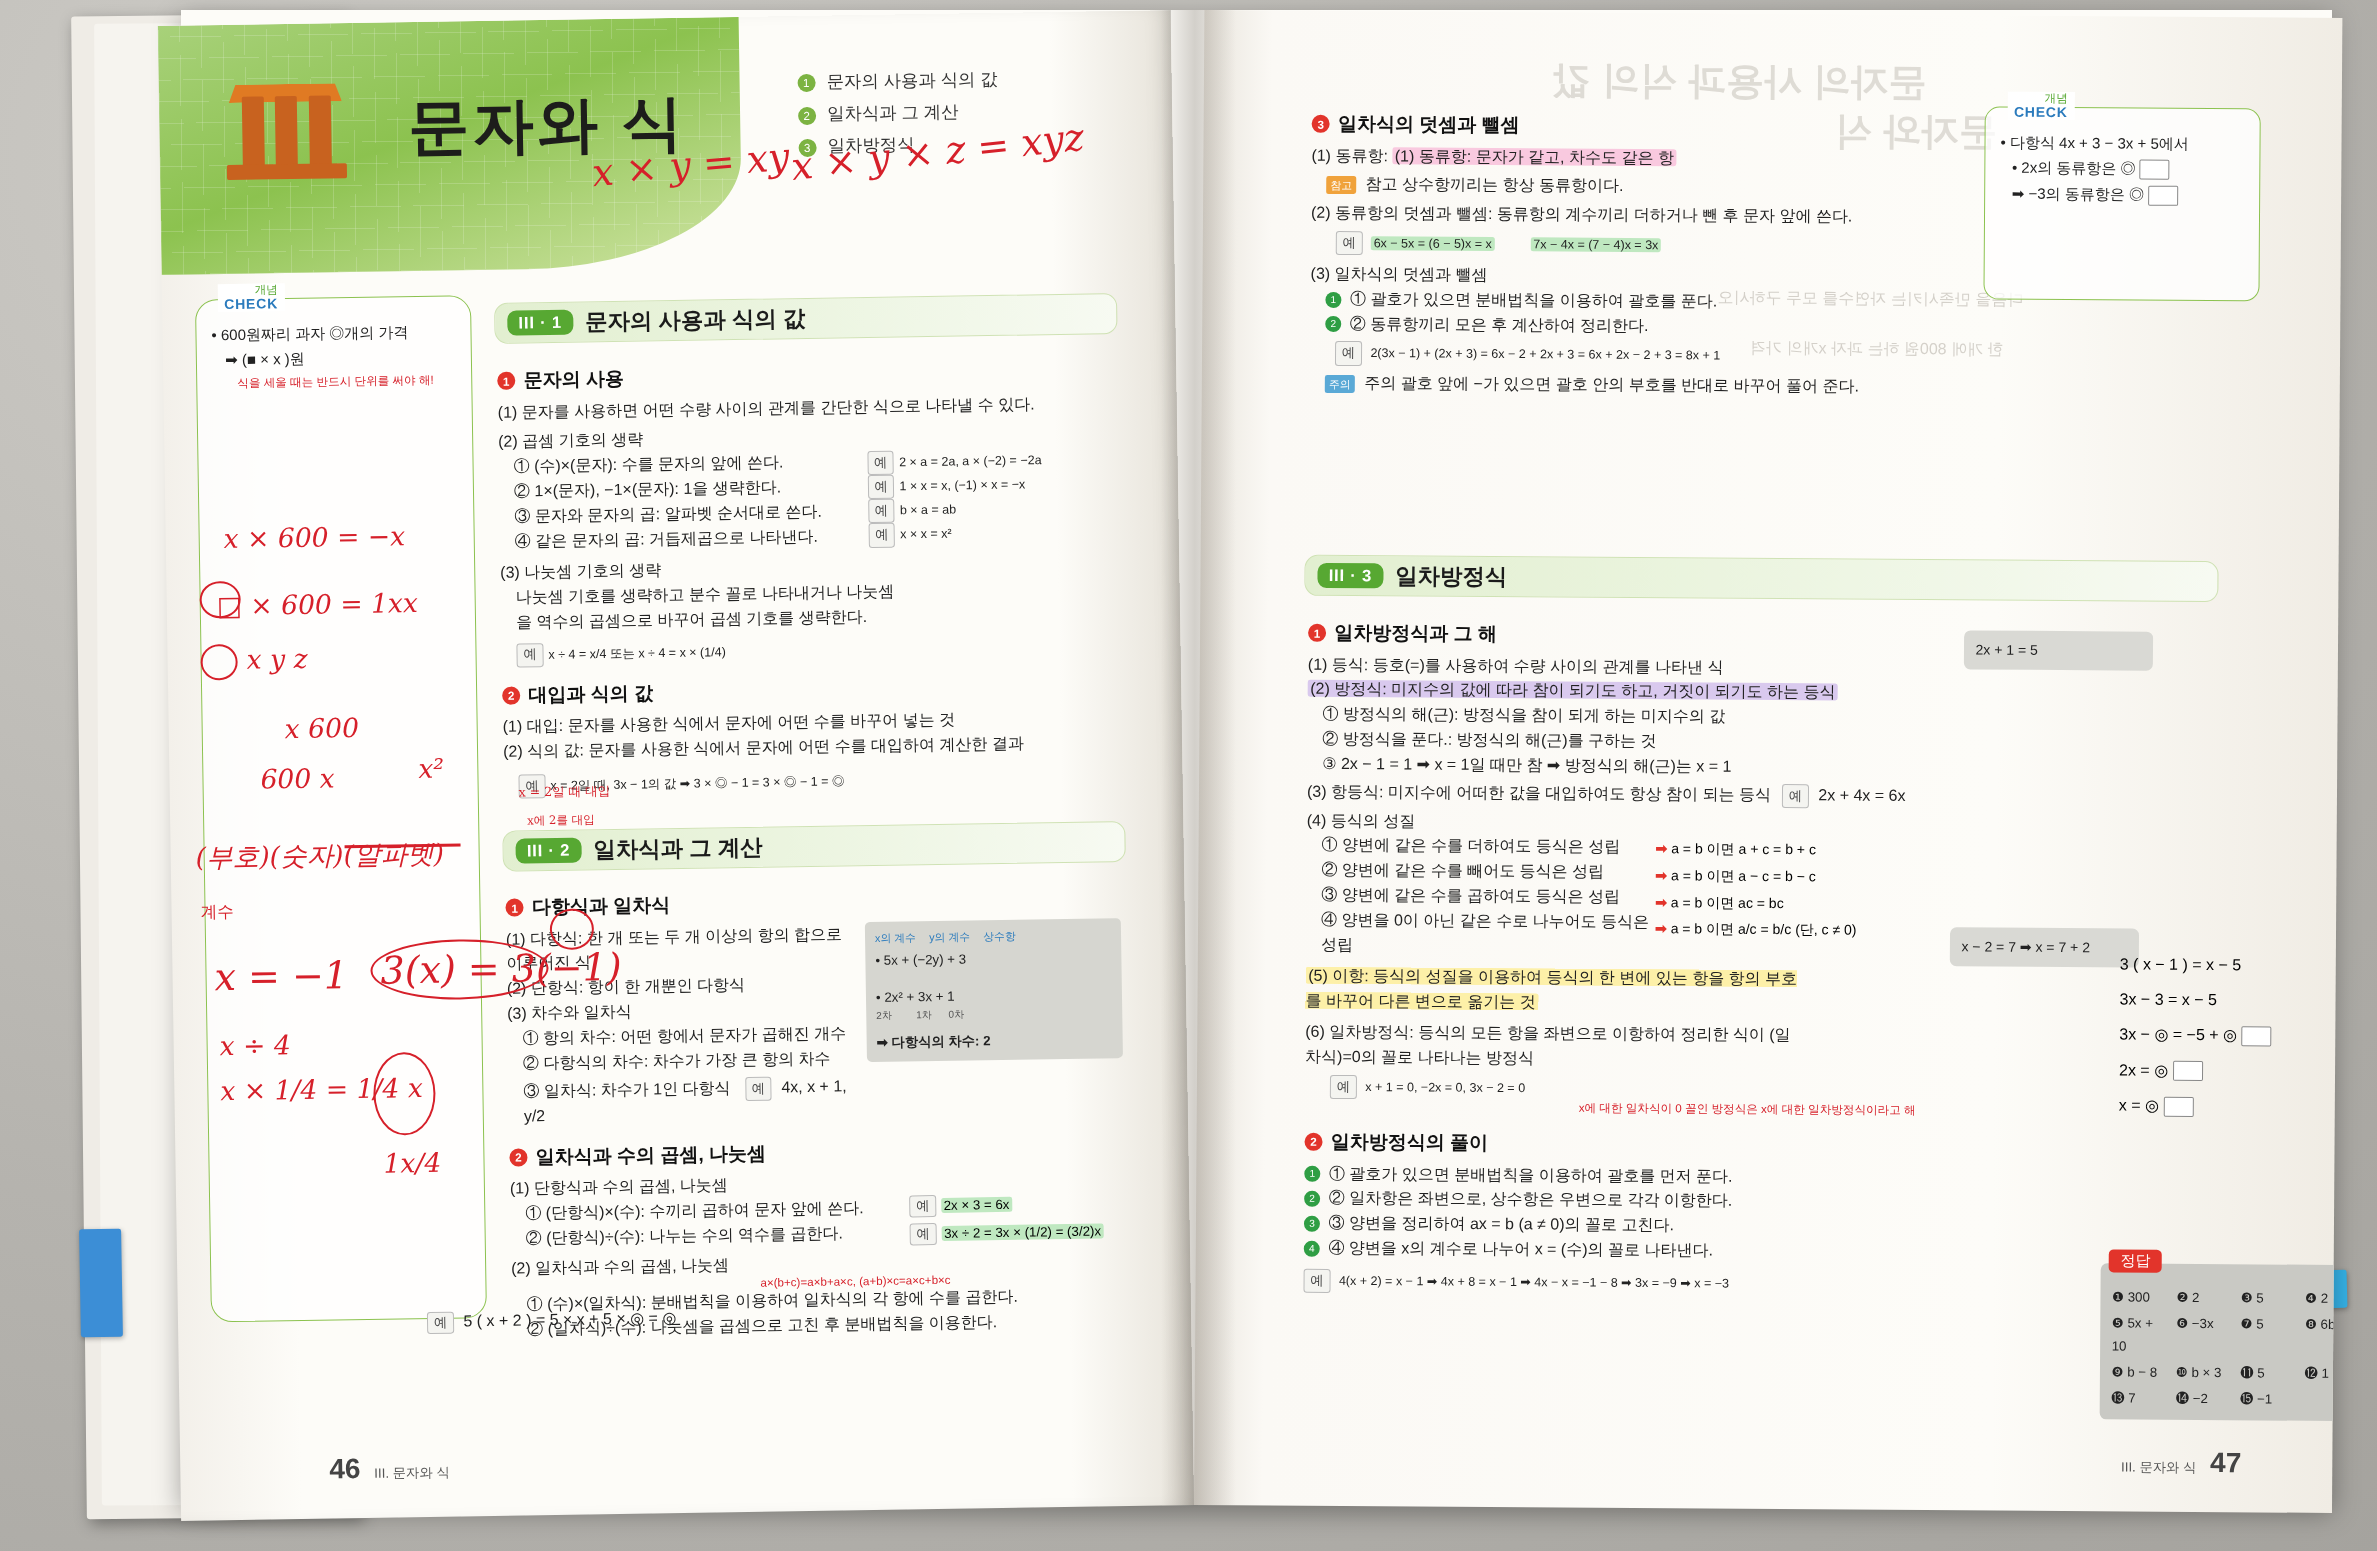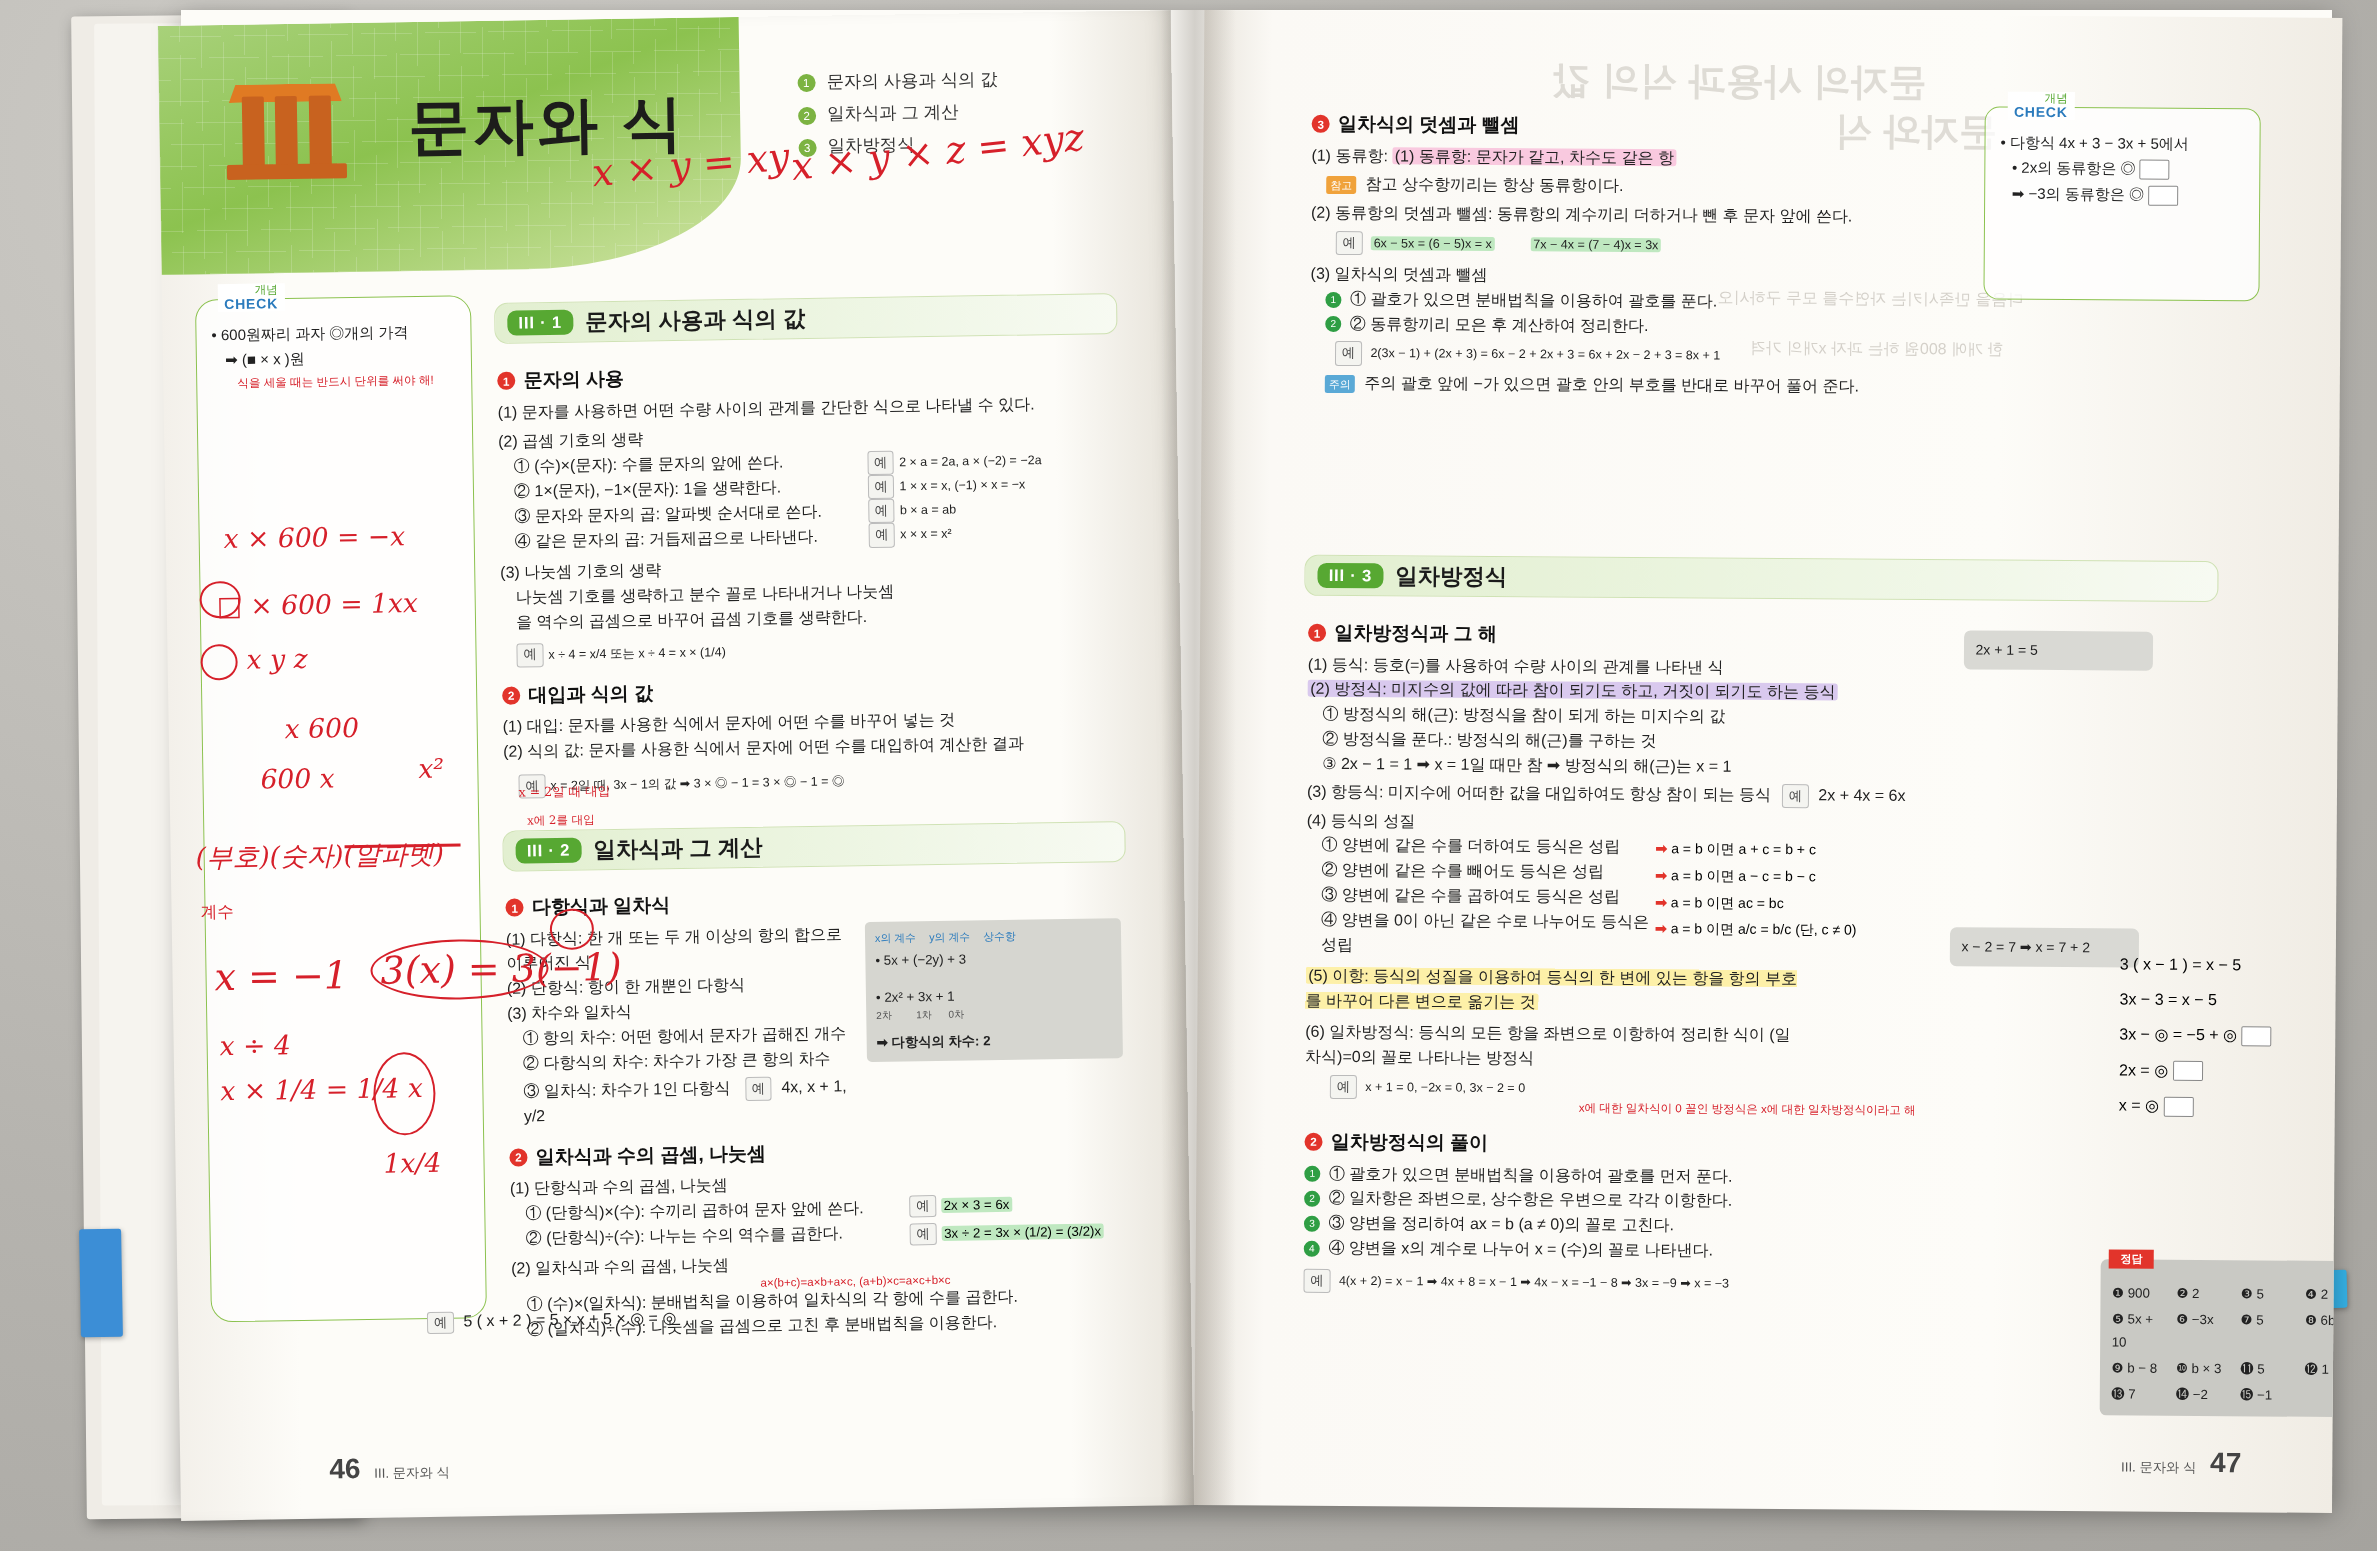--- a/index.html
+++ b/index.html
@@ -203,22 +203,22 @@
   .gray-box {
     background: #d9d9d4; border-radius: 6.6px; padding: 8.3px 11.6px;
     font-size: 14px; color: #222; line-height: 1.6;
   }
   .answer-box {
     background: #c9c9c4; border-radius: 6.6px; padding: 23px 11.6px 10px 11.6px;
     font-size: 13.3px; color: #222; line-height: 1.7;
   }
   .answer-tab {
     position: absolute; top: -11.6px; left: 15px;
-    background: #e2342b; color: #fff; font-size: 11px; font-weight: bold;
-    border-radius: 0; padding: 1.7px 11.6px;
+    background: #e2342b; color: #fff; font-size: 15px; font-weight: normal;
+    border-radius: 5px; padding: 1.7px 11.6px;
   }
   .page-foot {
     position: absolute; bottom: 33px;
     font-size: 13.3px; color: #555;
   }
   .page-num { font-size: 28px; font-weight: bold; color: #444; }
 
   
   .hand {
     position: absolute;
@@ -610,21 +610,21 @@
         <div>
           <span>x = ◎</span>
           <span class="blank"></span>
           
         </div>
       </div>
 
       <div style="position:absolute; left:905px; top:1225px; width:274px;">
         <div class="answer-tab" style="position:relative; display:inline-block; top:8.3px; left:8.3px;">정답</div>
         <div class="answer-box" style="display:grid; grid-template-columns:repeat(4,1fr); gap:3.3px 6.6px;">
-          <span>❶ 900</span>
+          <span>❶ 300</span>
           <span>❷ 2</span>
           <span>❸ 5</span>
           <span>❹ 2</span>
           <span>❺ 5x + 10</span>
           <span>❻ −3x</span>
           <span>❼ 5</span>
           <span>❽ 6b + 1</span>
           <span>❾ b − 8</span>
           <span>❿ b × 3</span>
           <span>⓫ 5</span>

